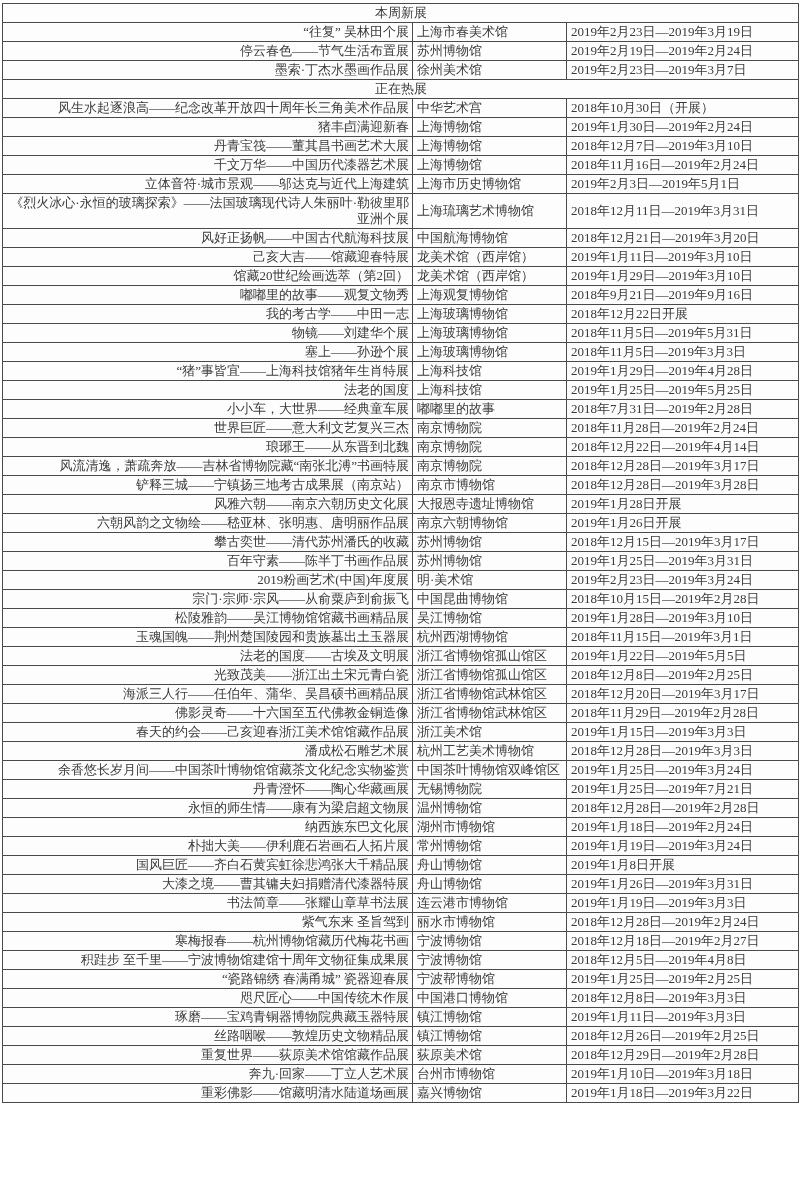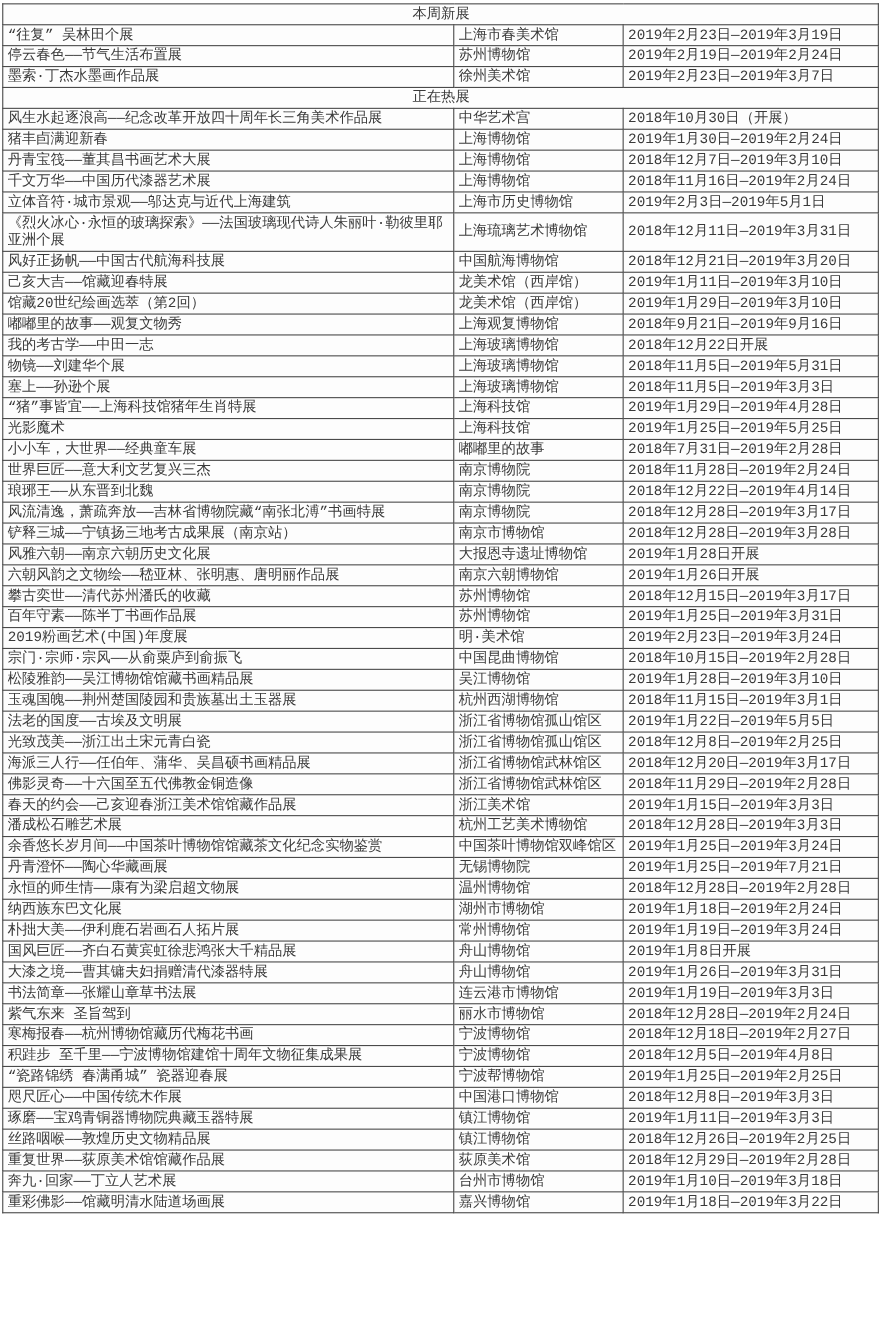--- a/index.html
+++ b/index.html
@@ -14,21 +14,21 @@
     background: #ffffff;
     width: 800px;
   }
   .table-wrap {
     padding: 3px 2px 8px 2px;
   }
   table.exhibitions {
     border-collapse: collapse;
     table-layout: fixed;
     width: 796px;
-    font-family: Liberation Mono, monospace;
+    font-family: Liberation Serif, serif;
     padding-left: 44px;
   }
   table.exhibitions td, table.exhibitions th {
     border: 1px solid var(--border);
     font-size: 13px;
     color: var(--text);
     background: var(--cell-bg);
     padding: 1px 3px 1px 4px;
     line-height: 16px;
     vertical-align: middle;
@@ -37,20 +37,21 @@
   th.section-header {
     background: var(--header-bg);
     text-align: center;
     font-weight: bold;
     font-size: 13.5px;
     padding: 2px 4px;
     line-height: 17px;
   }
   td.c-name {
     word-break: break-all;
+    text-align: right;
   }
   td.c-venue, td.c-date {
     white-space: nowrap;
     overflow: hidden;
   }
 </style>
 </head>
 <body>
 
 <div class="table-wrap">
@@ -146,21 +147,21 @@
     <td class="c-name">塞上——孙逊个展</td>
     <td class="c-venue">上海玻璃博物馆</td>
     <td class="c-date">2018年11月5日—2019年3月3日</td>
   </tr>
         <tr>
     <td class="c-name">“猪”事皆宜——上海科技馆猪年生肖特展</td>
     <td class="c-venue">上海科技馆</td>
     <td class="c-date">2019年1月29日—2019年4月28日</td>
   </tr>
         <tr>
-    <td class="c-name">光影魔术</td>
+    <td class="c-name">法老的国度</td>
     <td class="c-venue">上海科技馆</td>
     <td class="c-date">2019年1月25日—2019年5月25日</td>
   </tr>
         <tr>
     <td class="c-name">小小车，大世界——经典童车展</td>
     <td class="c-venue">嘟嘟里的故事</td>
     <td class="c-date">2018年7月31日—2019年2月28日</td>
   </tr>
         <tr>
     <td class="c-name">世界巨匠——意大利文艺复兴三杰</td>

